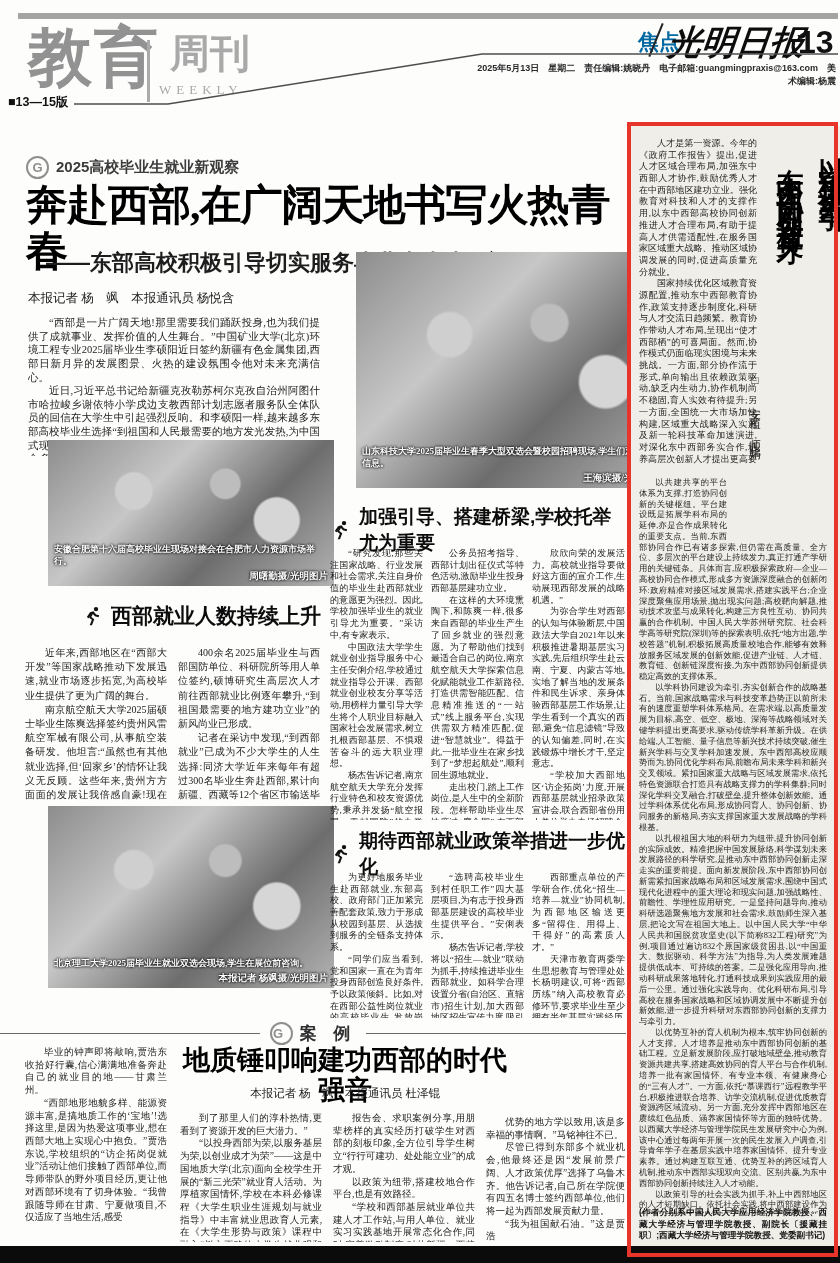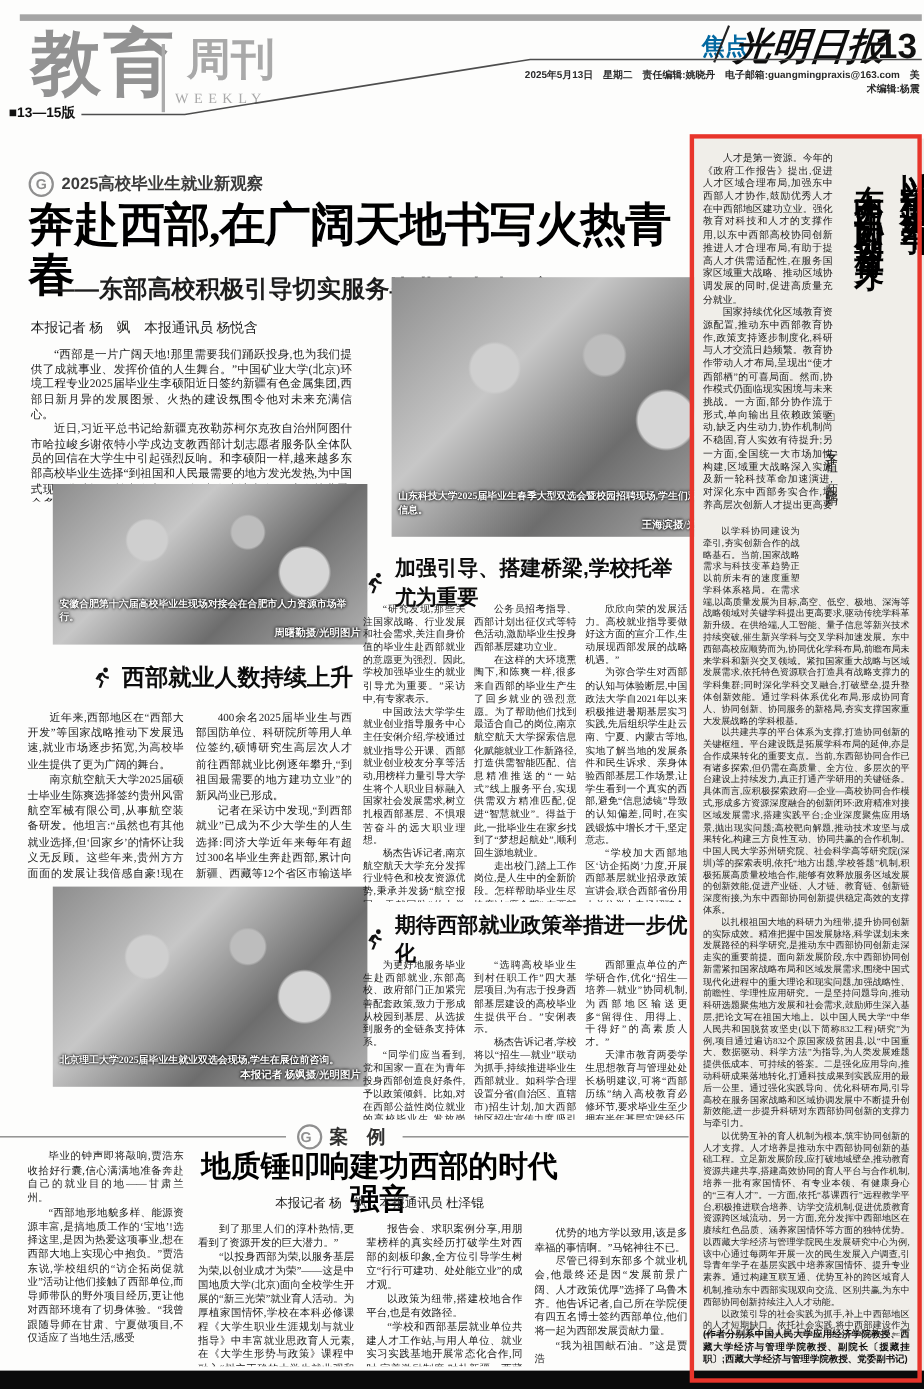--- a/index.html
+++ b/index.html
@@ -211,22 +211,22 @@
   <div class="abs focus-box">
     <div class="focus-intro">
         <p class="para">人才是第一资源。今年的《政府工作报告》提出,促进人才区域合理布局,加强东中西部人才协作,鼓励优秀人才在中西部地区建功立业。强化教育对科技和人才的支撑作用,以东中西部高校协同创新推进人才合理布局,有助于提高人才供需适配性,在服务国家区域重大战略、推动区域协调发展的同时,促进高质量充分就业。</p>
         <p class="para">国家持续优化区域教育资源配置,推动东中西部教育协作,政策支持逐步制度化,科研与人才交流日趋频繁。教育协作带动人才布局,呈现出“使才西部栖”的可喜局面。然而,协作模式仍面临现实困境与未来挑战。一方面,部分协作流于形式,单向输出且依赖政策驱动,缺乏内生动力,协作机制尚不稳固,育人实效有待提升;另一方面,全国统一大市场加快构建,区域重大战略深入实施及新一轮科技革命加速演进,对深化东中西部务实合作,培养高层次创新人才提出更高要求。在新发展阶段,如何通过协同创新激发内生动力,推动大学生真正在中西部地区扎根、成长、建功立业,成为当前东中西部高校协作亟须破解的关键问题。</p>
       </div>
     <div class="vtitle vt1">以学科建设为牵引</div>
     <div class="vtitle vt2">东中西部协同创新育英才</div>
     <div class="vbyline">□ 安子植　师晓娟</div>
     <div class="focus-body">
       <div class="title-spacer"></div>
-    <p class="para">以学科协同建设为牵引,夯实创新合作的战略基石。当前,国家战略需求与科技变革趋势正以前所未有的速度重塑学科体系格局。在需求端,以高质量发展为目标,高空、低空、极地、深海等战略领域对关键学科提出更高要求,驱动传统学科革新升级。在供给端,人工智能、量子信息等新兴技术持续突破,催生新兴学科与交叉学科加速发展。东中西部高校应顺势而为,协同优化学科布局,前瞻布局未来学科和新兴交叉领域。紧扣国家重大战略与区域发展需求,依托特色资源联合打造具有战略支撑力的学科集群;同时深化学科交叉融合,打破壁垒,提升整体创新效能。通过学科体系优化布局,形成协同育人、协同创新、协同服务的新格局,夯实支撑国家重大发展战略的学科根基。</p>
-        <p class="para">以共建共享的平台体系为支撑,打造协同创新的关键枢纽。平台建设既是拓展学科布局的延伸,亦是合作成果转化的重要支点。当前,东西部协同合作已有诸多探索,但仍需在高质量、全方位、多层次的平台建设上持续发力,真正打通产学研用的关键链条。具体而言,应积极探索政府—企业—高校协同合作模式,形成多方资源深度融合的创新闭环:政府精准对接区域发展需求,搭建实践平台;企业深度聚焦应用场景,抛出现实问题;高校靶向解题,推动技术攻坚与成果转化,构建三方良性互动、协同共赢的合作机制。中国人民大学苏州研究院、社会科学高等研究院(深圳)等的探索表明,依托“地方出题,学校答题”机制,积极拓展高质量校地合作,能够有效释放服务区域发展的创新效能,促进产业链、人才链、教育链、创新链深度衔接,为东中西部协同创新提供稳定高效的支撑体系。</p>
+    <p class="para">以共建共享的平台体系为支撑,打造协同创新的关键枢纽。平台建设既是拓展学科布局的延伸,亦是合作成果转化的重要支点。当前,东西部协同合作已有诸多探索,但仍需在高质量、全方位、多层次的平台建设上持续发力,真正打通产学研用的关键链条。具体而言,应积极探索政府—企业—高校协同合作模式,形成多方资源深度融合的创新闭环:政府精准对接区域发展需求,搭建实践平台;企业深度聚焦应用场景,抛出现实问题;高校靶向解题,推动技术攻坚与成果转化,构建三方良性互动、协同共赢的合作机制。中国人民大学苏州研究院、社会科学高等研究院(深圳)等的探索表明,依托“地方出题,学校答题”机制,积极拓展高质量校地合作,能够有效释放服务区域发展的创新效能,促进产业链、人才链、教育链、创新链深度衔接,为东中西部协同创新提供稳定高效的支撑体系。</p>
+        <p class="para">以学科协同建设为牵引,夯实创新合作的战略基石。当前,国家战略需求与科技变革趋势正以前所未有的速度重塑学科体系格局。在需求端,以高质量发展为目标,高空、低空、极地、深海等战略领域对关键学科提出更高要求,驱动传统学科革新升级。在供给端,人工智能、量子信息等新兴技术持续突破,催生新兴学科与交叉学科加速发展。东中西部高校应顺势而为,协同优化学科布局,前瞻布局未来学科和新兴交叉领域。紧扣国家重大战略与区域发展需求,依托特色资源联合打造具有战略支撑力的学科集群;同时深化学科交叉融合,打破壁垒,提升整体创新效能。通过学科体系优化布局,形成协同育人、协同创新、协同服务的新格局,夯实支撑国家重大发展战略的学科根基。</p>
         <p class="para">以扎根祖国大地的科研力为纽带,提升协同创新的实际成效。精准把握中国发展脉络,科学谋划未来发展路径的科学研究,是推动东中西部协同创新走深走实的重要前提。面向新发展阶段,东中西部协同创新需紧扣国家战略布局和区域发展需求,围绕中国式现代化进程中的重大理论和现实问题,加强战略性、前瞻性、学理性应用研究。一是坚持问题导向,推动科研选题聚焦地方发展和社会需求,鼓励师生深入基层,把论文写在祖国大地上。以中国人民大学“中华人民共和国脱贫攻坚史(以下简称832工程)研究”为例,项目通过遍访832个原国家级贫困县,以“中国重大、数据驱动、科学方法”为指导,为人类发展难题提供低成本、可持续的答案。二是强化应用导向,推动科研成果落地转化,打通科技成果到实践应用的最后一公里。通过强化实践导向、优化科研布局,引导高校在服务国家战略和区域协调发展中不断提升创新效能,进一步提升科研对东西部协同创新的支撑力与牵引力。</p>
         <p class="para">以优势互补的育人机制为根本,筑牢协同创新的人才支撑。人才培养是推动东中西部协同创新的基础工程。立足新发展阶段,应打破地域壁垒,推动教育资源共建共享,搭建高效协同的育人平台与合作机制,培养一批有家国情怀、有专业本领、有健康身心的“三有人才”。一方面,依托“慕课西行”远程教学平台,积极推进联合培养、访学交流机制,促进优质教育资源跨区域流动。另一方面,充分发挥中西部地区在赓续红色品质、涵养家国情怀等方面的独特优势。以西藏大学经济与管理学院民生发展研究中心为例,该中心通过每两年开展一次的民生发展入户调查,引导青年学子在基层实践中培养家国情怀、提升专业素养。通过构建互联互通、优势互补的跨区域育人机制,推动东中西部实现双向交流、区别共赢,为东中西部协同创新持续注入人才动能。</p>
         <p class="para">以政策引导的社会实践为抓手,补上中西部地区的人才短期缺口。依托社会实践,将中西部建设作为青年人才的“第二课堂”,是深化东中西部协同创新、夯实人才支撑的重要途径。应以政策为牵引,持续完善西部计划、“三支一扶”计划等引导性项目,拓宽实践平台,丰富服务形式,鼓励更多青年到中西部基层一线锤炼本领、服务发展。通过构建多层次、可持续的实践育人体系,激励青年在实践中涵养家国情怀,真正在中西部地区扎根、成长、建功,为区域协调发展提供智力支持。</p>
       </div>
     <div class="focus-note">(作者分别系中国人民大学应用经济学院教授、西藏大学经济与管理学院教授、副院长〔援藏挂职〕;西藏大学经济与管理学院教授、党委副书记)</div>
   </div>
 
   <div class="abs blackbar"></div>
   <div class="abs redbox"></div>
 </div>

